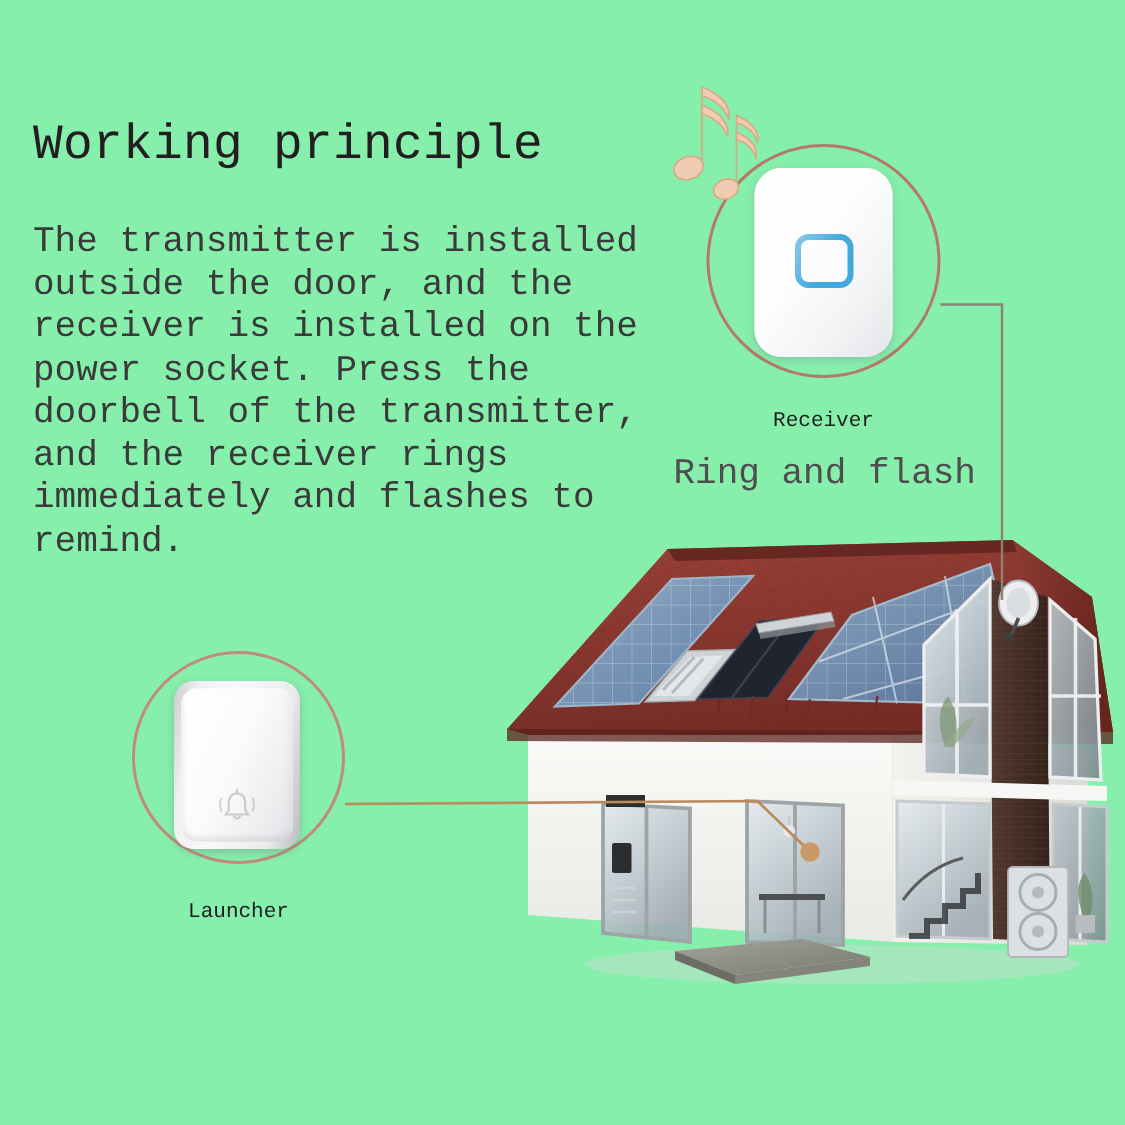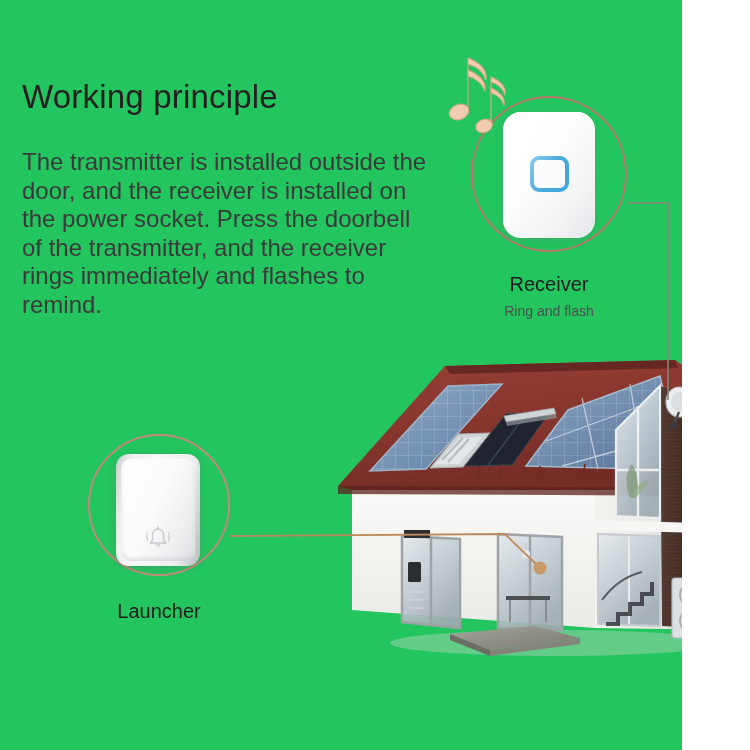--- a/index.html
+++ b/index.html
@@ -2,25 +2,25 @@
 <html><head>
 <meta charset="utf-8">
 <style>
   html, body {
     margin: 0;
     padding: 0;
     background: #ffffff;
   }
   #page {
     position: relative;
-    width: 682px;
+    width: 750px;
     height: 750px;
-    background: #22c55e;
+    background: #86efac;
     overflow: hidden;
-    font-family: Liberation Sans, sans-serif;
+    font-family: Liberation Mono, monospace;
   }
 
   
   #heading {
     position: absolute;
     left: 22px;
     top: 78px;
     font-size: 33px;
     font-weight: 400;
     color: #231f20;
@@ -135,33 +135,33 @@
     position: absolute;
     left: 443px;
     top: 56px;
     width: 72px;
     height: 80px;
   }
 
   
   .caption-title {
     position: absolute;
-    font-size: 20px;
+    font-size: 14px;
     color: #1d1d1d;
     font-weight: 400;
     white-space: nowrap;
     text-align: center;
   }
   .caption-sub {
     position: absolute;
-    font-size: 14px;
+    font-size: 24px;
     color: #4e4e4e;
     font-weight: 400;
     white-space: nowrap;
-    text-align: center;
+    text-align: right;
   }
   #receiver-title { left: 449px; top: 273px; width: 200px; }
   #receiver-sub   { left: 449px; top: 303px; width: 200px; }
   #launcher-title { left: 59px;  top: 600px; width: 200px; }
   #launcher-sub   { left: 34px;  top: 630px; width: 250px; }
 
   
   #house {
     position: absolute;
     left: 330px;

